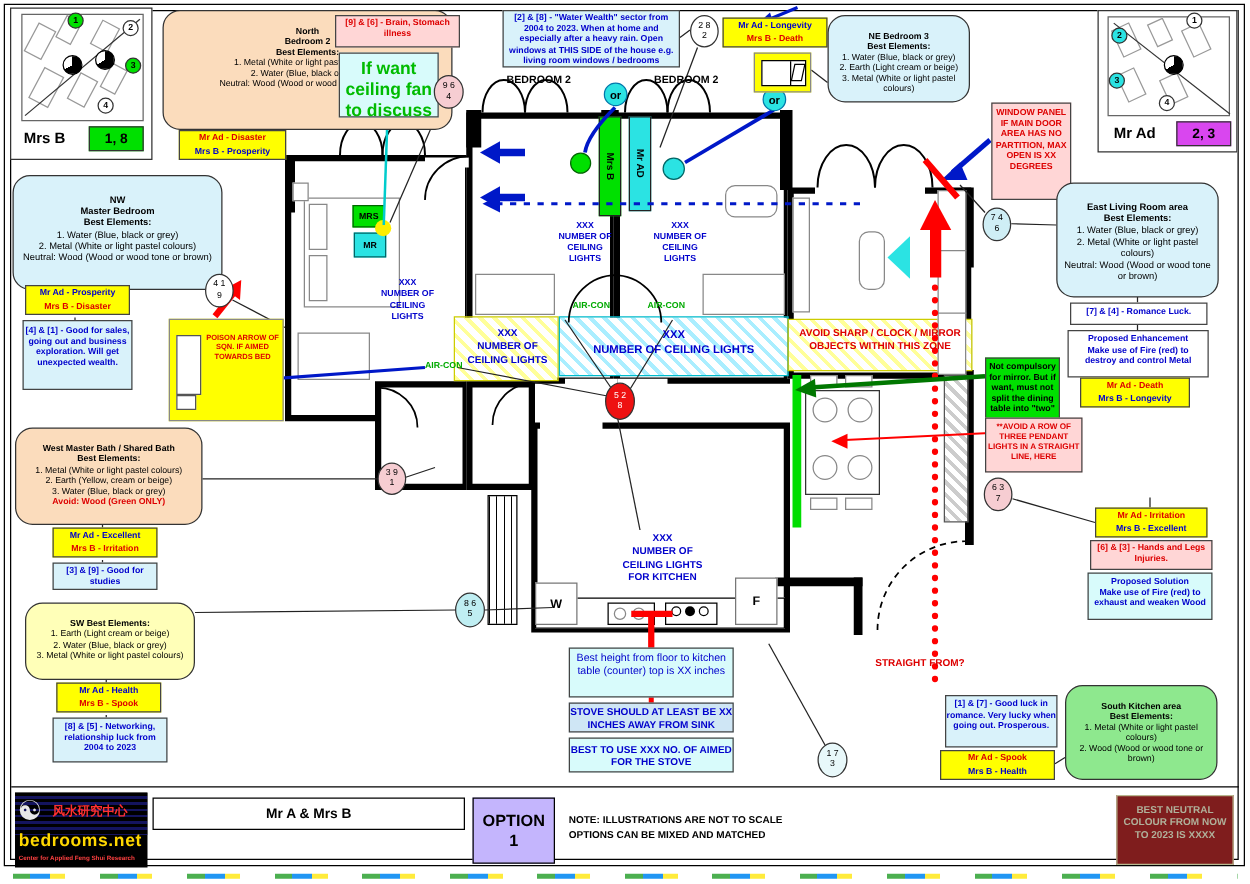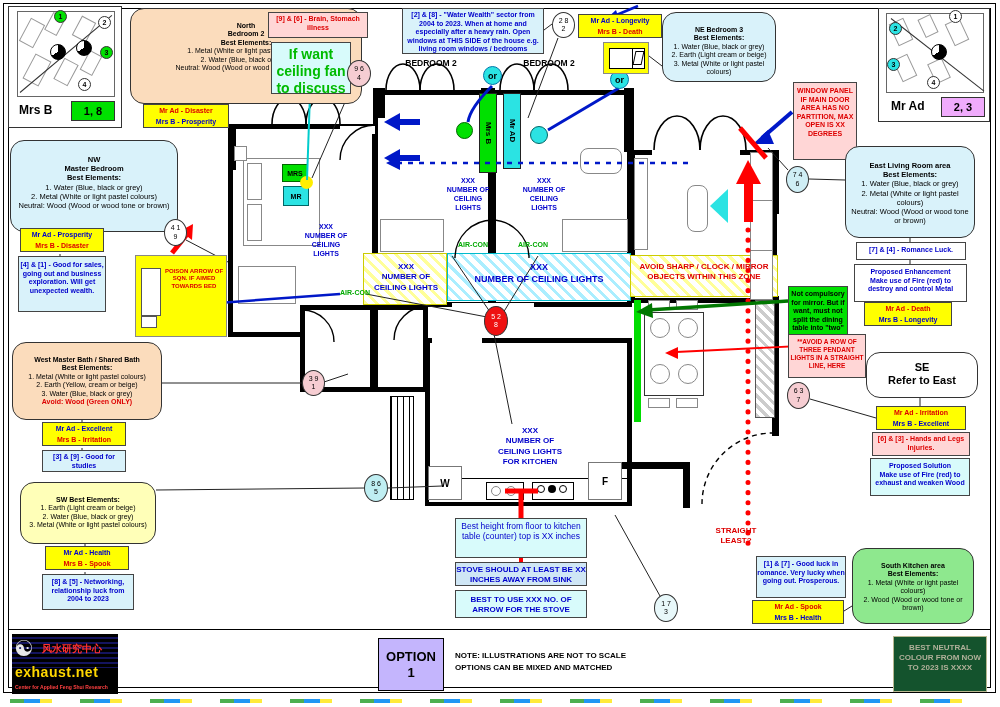--- a/index.html
+++ b/index.html
@@ -248,21 +248,21 @@
   <div class="lightstxt" style="left:488px;top:426px;width:84px;font-size:8px">XXX
 NUMBER OF
 CEILING LIGHTS
 FOR KITCHEN</div>
   <div class="lightstxt t-green" style="left:452px;top:240px;width:42px;color:#00aa00">AIR-CON</div>
   <div class="lightstxt" style="left:512px;top:240px;width:42px;color:#00aa00">AIR-CON</div>
   <div class="lightstxt" style="left:334px;top:288px;width:42px;color:#00aa00">AIR-CON</div>
   <div class="co b" style="left:398px;top:58px;width:66px;font-size:8.5px">BEDROOM 2</div>
   <div class="co b" style="left:516px;top:58px;width:66px;font-size:8.5px">BEDROOM 2</div>
   <div class="co b t-red" style="left:632px;top:262px;width:144px;font-size:8px">AVOID SHARP / CLOCK / MIRROR OBJECTS WITHIN THIS ZONE</div>
-  <div class="co b t-red" style="left:700px;top:526px;width:72px;font-size:8px">STRAIGHT LEAST?</div>
+  <div class="co b t-red" style="left:700px;top:526px;width:72px;font-size:8px">STRAIGHT FROM?</div>
 
   <div class="orcirc" style="left:483px;top:66px;width:19px;height:19px">
       <span>or</span>
     </div>
   <div class="orcirc" style="left:610px;top:70px;width:19px;height:19px">
       <span>or</span>
     </div>
   <div class="orcirc" style="left:189px;top:296px;width:25px;height:24px">
       <span>or</span>
     </div>
@@ -320,21 +320,21 @@
           <span>3</span>
         </div>
       <div class="ccirc" style="left:62px;top:-4px;width:13px;height:13px;background:#fff">
           <span>1</span>
         </div>
       <div class="ccirc" style="left:40px;top:62px;width:13px;height:13px;background:#fff">
           <span>4</span>
         </div>
     </div>
     <div class="abs b" style="left:12px;top:90px;font-size:12px">Mr Ad</div>
-    <div class="cbadge" style="left:62px;top:88px;width:44px;height:20px;background:#f0abfc">
+    <div class="cbadge" style="left:62px;top:88px;width:44px;height:20px;background:#d946ef">
         <span>2, 3</span>
       </div>
   </div>
 
   <div class="co round peach" style="left:130px;top:8px;width:232px;height:96px;padding:4px 6px">
     <span class="b">North
 Bedroom 2
 Best Elements:</span>
     <span>1. Metal (White or light pastel colours)
 2. Water (Blue, black or grey)
@@ -413,22 +413,20 @@
   <div class="co bord b t-blue" style="left:856px;top:242px;width:110px;height:18px;padding-top:3px">[7] &amp; [4] - Romance Luck.</div>
   <div class="co bord b t-blue" style="left:854px;top:264px;width:113px;height:38px;padding-top:3px">Proposed Enhancement
 Make use of Fire (red) to
 destroy and control Metal</div>
   <div class="pair" style="left:864px;top:302px;width:88px;height:24px">
     <span class="t-red">Mr Ad -  Death</span>
     <span class="t-blue">Mrs B -  Longevity</span>
   </div>
   <div class="co bord b" style="left:788px;top:286px;width:60px;height:64px;background:#00e000;padding-top:3px">Not compulsory for mirror. But if want, must not split the dining table into "two"</div>
   <div class="co bord pinkbg b t-red" style="left:788px;top:334px;width:78px;height:44px;padding-top:3px;font-size:6.5px">**AVOID A ROW OF THREE PENDANT LIGHTS IN A STRAIGHT LINE, HERE</div>
-  <div class="co round b" style="left:866px;top:352px;width:112px;height:46px;padding-top:8px;font-size:11px;background:#fff">SE
-Refer to East</div>
   <div class="pair" style="left:876px;top:406px;width:90px;height:24px">
     <span class="t-red">Mr Ad -  Irritation</span>
     <span class="t-blue">Mrs B -  Excellent</span>
   </div>
   <div class="co bord pinkbg b t-red" style="left:872px;top:432px;width:98px;height:24px;padding-top:2px">[6] &amp; [3] - Hands and Legs Injuries.</div>
   <div class="co bord cyanbg b t-blue" style="left:870px;top:458px;width:100px;height:38px;padding-top:3px">Proposed Solution
 Make use of Fire (red) to
 exhaust and weaken Wood</div>
   <div class="co round lgreen" style="left:852px;top:548px;width:122px;height:76px;padding:4px 4px">
     <span class="b">South Kitchen area
@@ -437,21 +435,21 @@
 2. Wood (Wood or wood tone or brown)</span>
   </div>
   <div class="co bord lblue b t-blue" style="left:756px;top:556px;width:90px;height:42px;padding-top:3px">[1] &amp; [7] - Good luck in romance. Very lucky when going out. Prosperous.</div>
   <div class="pair" style="left:752px;top:600px;width:92px;height:24px">
     <span class="t-red">Mr Ad -  Spook</span>
     <span class="t-blue">Mrs B -  Health</span>
   </div>
 
   <div class="co bord b t-blue" style="left:455px;top:562px;width:132px;height:24px;background:#cfe6f5;padding-top:2px;font-size:8px">STOVE SHOULD AT LEAST BE XX INCHES AWAY FROM SINK</div>
   <div class="co bord cyanbg t-blue" style="left:455px;top:518px;width:132px;height:40px;padding-top:2px;font-size:8.5px">Best height from floor to kitchen table (counter) top is XX inches</div>
-  <div class="co bord cyanbg b t-blue" style="left:455px;top:590px;width:132px;height:28px;padding-top:4px;font-size:8px">BEST TO USE XXX NO. OF ARROW FOR THE STOVE</div>
+  <div class="co bord cyanbg b t-blue" style="left:455px;top:590px;width:132px;height:28px;padding-top:4px;font-size:8px">BEST TO USE XXX NO. OF AIMED FOR THE STOVE</div>
 
   <div class="circ" style="left:347px;top:60px;width:24px;height:27px;background:#f6cdd2"><span>9  6
 4</span></div>
   <div class="circ" style="left:552px;top:12px;width:23px;height:26px;background:#fff"><span>2  8
 2</span></div>
   <div class="circ" style="left:164px;top:219px;width:23px;height:27px;background:#fff"><span>4  1
 9</span></div>
   <div class="circ" style="left:786px;top:166px;width:23px;height:27px;background:#cfeef5"><span>7  4
 6</span></div>
   <div class="circ" style="left:787px;top:382px;width:23px;height:27px;background:#f6cdd2"><span>6  3
@@ -463,23 +461,26 @@
   <div class="circ" style="left:484px;top:306px;width:24px;height:30px;background:#ee1111;color:#fff"><span>5  2
 8</span></div>
   <div class="circ" style="left:654px;top:594px;width:24px;height:28px;background:#e8f8fa"><span>1  7
 3</span></div>
 
   <div class="abs" style="left:9px;top:629px;width:982px;height:1px;background:#000"></div>
   <div class="abs" style="left:12px;top:634px;width:106px;height:60px;background:#000;overflow:hidden">
     <div class="abs" style="left:0;top:0;width:106px;height:34px;background:repeating-linear-gradient(180deg,#000 0 3px,#14145e 3px 5px)"></div>
     <div class="abs" style="left:2px;top:2px;font-size:22px;color:#e8e8e8">☯</div>
     <div class="abs b" style="left:30px;top:8px;font-size:10px;color:#ff3030">风水研究中心</div>
-    <div class="abs b" style="left:3px;top:30px;font-size:14px;color:#ffd700;letter-spacing:0.5px">exhaust.net</div>
+    <div class="abs b" style="left:3px;top:30px;font-size:14px;color:#ffd700;letter-spacing:0.5px">bedrooms.net</div>
     <div class="abs b" style="left:3px;top:50px;font-size:5px;color:#ff4040">Center for Applied Feng Shui Research</div>
   </div>
+  <div class="footcell" style="left:122px;top:638px;width:250px;height:26px;font-size:11px">
+      <span>Mr A &amp; Mrs B</span>
+    </div>
   <div class="footcell yellowbg" style="left:378px;top:638px;width:66px;height:53px;background:#c4b5fd;flex-direction:column;font-size:13px;line-height:1.2">
     <span>OPTION</span>
     <span>1</span>
   </div>
   <div class="abs b" style="left:455px;top:650px;width:240px;font-size:8px;white-space:pre-line;line-height:1.5">NOTE: ILLUSTRATIONS ARE NOT TO SCALE
 OPTIONS CAN BE MIXED AND MATCHED</div>
-  <div class="co" style="left:893px;top:636px;width:94px;height:56px;background:#14532d;border:1px solid #b8b890;color:#b0b09a;font-weight:bold;font-size:8px;padding-top:6px">BEST NEUTRAL COLOUR FROM NOW TO 2023 IS XXXX</div>
+  <div class="co" style="left:893px;top:636px;width:94px;height:56px;background:#7f1d1d;border:1px solid #b8b890;color:#b0b09a;font-weight:bold;font-size:8px;padding-top:6px">BEST NEUTRAL COLOUR FROM NOW TO 2023 IS XXXX</div>
 </div>
 
 </body></html>

